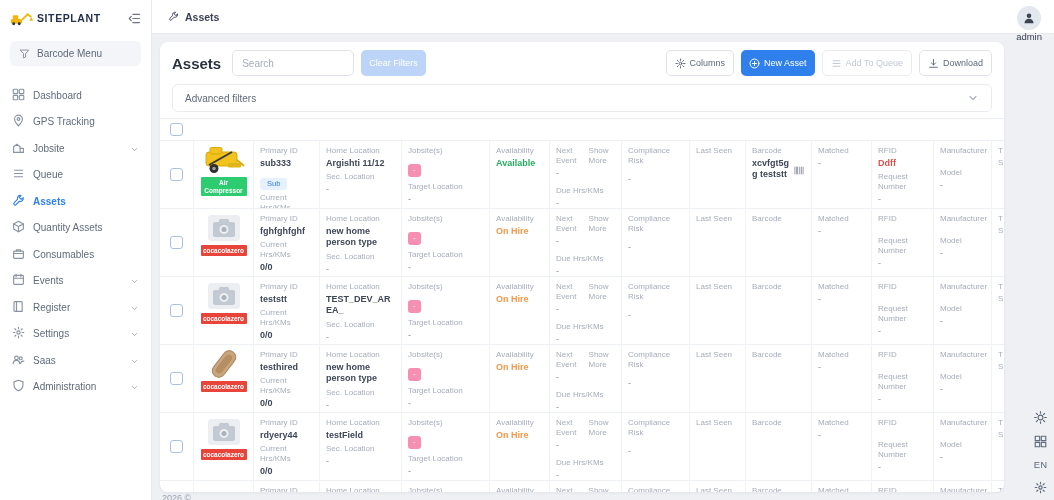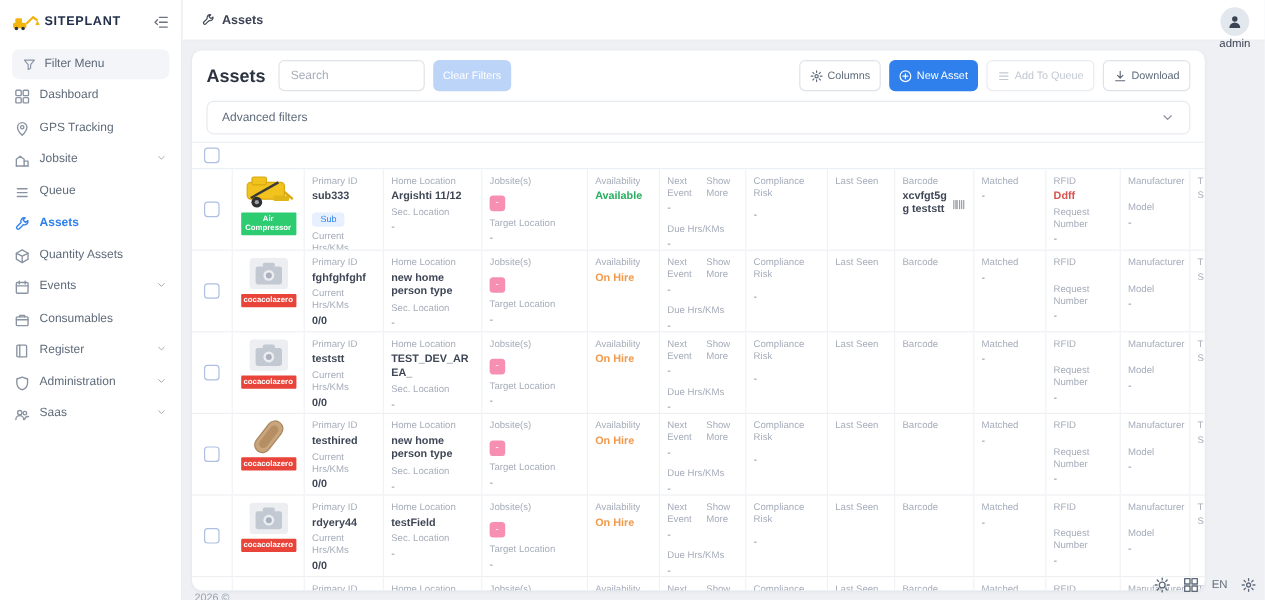--- a/index.html
+++ b/index.html
@@ -15,21 +15,21 @@
   
   .sidebar{position:absolute;left:0;top:0;bottom:0;width:152px;background:#fff;border-right:1px solid #e8eaee;z-index:3}
   .sb-head{height:36px;display:flex;align-items:center;justify-content:space-between;padding:0 10px}
   .brand{display:flex;align-items:center;gap:3px}
   .logo-ic{width:24px;height:16px;display:inline-block}
   .logo-ic svg{width:100%;height:100%}
   .brand-text{font-size:10.5px;font-weight:bold;color:#23304a;letter-spacing:.6px}
   .collapse{width:13px;height:13px;color:#6b7280}
   .filter-box{margin:5px 10px 8px;background:#f3f5f8;border-radius:6px;height:25px;display:flex;align-items:center;gap:7px;padding:0 9px;color:#5f6b7a;font-size:10px;cursor:pointer}
   .fm-ic{width:11px;height:11px;color:#8a93a2}
-  .nav-item{height:26.5px;display:flex;align-items:flex-start;gap:8px;padding:0 12px;font-size:10px;color:#5f6b7a;cursor:pointer;white-space:nowrap}
+  .nav-item{height:26.5px;display:flex;align-items:flex-end;gap:8px;padding:0 12px;font-size:10px;color:#5f6b7a;cursor:pointer;white-space:nowrap}
   .nav-ic{width:13px;height:13px;color:#8a93a2}
   .nav-item.active{color:#2f80ed;font-weight:bold}
   .nav-item.active .nav-ic{color:#2f80ed}
   .chev{width:9px;height:9px;margin-left:auto;color:#9aa3b2}
 
   
   .topbar{position:absolute;left:152px;right:0;top:0;height:34px;background:#fff;border-bottom:1px solid #e8eaee;display:flex;align-items:center;padding:0 16px;z-index:2}
   .crumb{display:flex;align-items:center;gap:6px;font-size:10.5px;font-weight:bold;color:#3b4252}
   .crumb .icon{width:11px;height:11px}
   .avatar-wrap{position:absolute;right:12px;top:6px;display:flex;flex-direction:column;align-items:center;z-index:5;cursor:pointer}
@@ -76,21 +76,21 @@
   .thumb svg{width:46px;height:34px;display:block}
   .tag{width:46px;text-align:center;color:#fff;font-size:6.5px;line-height:1.25;padding:1.5px 1px;border-radius:1px;font-weight:bold}
   .badge-sub{display:inline-block;background:#e6f0ff;color:#2f80ed;font-size:7.5px;padding:1.5px 7px;border-radius:3px;margin:1px 0 3px}
   .badge-pink{display:inline-block;background:#f78fb3;color:#fff;font-size:8px;line-height:1;padding:2.5px 5px;border-radius:3px;margin:1px 0 5px;min-width:7px;text-align:center}
   .bc-wrap{display:flex;gap:3px;align-items:center}
   .bc-ic{width:12px;height:11px;color:#6b7280;cursor:pointer}
 
   .footer{font-size:9px;color:#98a1ae;margin:1px 0 0 2px}
 
   
-  .quickbar{position:absolute;right:7px;bottom:6px;display:flex;flex-direction:row;align-items:center;gap:11px;color:#5f6b7a;z-index:4}
+  .quickbar{position:absolute;right:7px;bottom:6px;display:flex;flex-direction:column;align-items:center;gap:11px;color:#5f6b7a;z-index:4}
   .quickbar .icon{width:13px;height:13px;cursor:pointer}
   .quickbar .lang{font-size:9.5px;cursor:pointer;color:#5f6b7a}
 </style>
 </head>
 <body>
 
 <div class="page">
 
   <aside class="sidebar">
     <div class="sb-head">
@@ -112,21 +112,21 @@
             <path d="M14 3H6M14 8H6M14 13H6M4 5.5 1.5 8 4 10.5"></path>
           </svg>
         </span>
     </div>
     <div class="filter-box">
       <span class="icon fm-ic">
           <svg viewBox="0 0 16 16">
             <path d="M2 3h12L9.5 8.5V13l-3 1.5V8.5Z"></path>
           </svg>
         </span>
-      <span>Filter Menu</span>
+      <span>Barcode Menu</span>
     </div>
     <nav>
         <div class="nav-item">
           <span class="icon nav-ic">
             <svg viewBox="0 0 16 16">
               <rect x="1.5" y="1.5" width="5.5" height="5.5" rx="1"></rect>
               <rect x="9" y="1.5" width="5.5" height="5.5" rx="1"></rect>
               <rect x="1.5" y="9" width="5.5" height="5.5" rx="1"></rect>
               <rect x="9" y="9" width="5.5" height="5.5" rx="1"></rect>
             </svg>
@@ -178,77 +178,91 @@
             <svg viewBox="0 0 16 16">
               <path d="M8 1.5 14 5v6L8 14.5 2 11V5Z"></path>
               <path d="M2 5l6 3 6-3M8 8v6.5"></path>
             </svg>
           </span>
           <span class="nav-label">Quantity Assets</span>
         </div>
         <div class="nav-item">
           <span class="icon nav-ic">
             <svg viewBox="0 0 16 16">
+              <rect x="2" y="5" width="12" height="9" rx="1"></rect>
+              <path d="M5.5 5V3.5h5V5M2 8h12"></path>
+            </svg>
+          </span>
+          <span class="nav-label">Consumables</span>
+        </div>
+        <div class="nav-item">
+          <span class="icon nav-ic">
+            <svg viewBox="0 0 16 16">
               <rect x="2" y="3" width="12" height="11" rx="1"></rect>
               <path d="M2 6.5h12M5 1.5v3M11 1.5v3"></path>
             </svg>
           </span>
           <span class="nav-label">Events</span>
           <span class="icon chev">
             <svg viewBox="0 0 16 16">
               <path d="M4 6l4 4 4-4"></path>
             </svg>
           </span>
         </div>
         <div class="nav-item">
           <span class="icon nav-ic">
             <svg viewBox="0 0 16 16">
-              <rect x="2" y="5" width="12" height="9" rx="1"></rect>
-              <path d="M5.5 5V3.5h5V5M2 8h12"></path>
-            </svg>
-          </span>
-          <span class="nav-label">Consumables</span>
-        </div>
-        <div class="nav-item">
-          <span class="icon nav-ic">
-            <svg viewBox="0 0 16 16">
               <path d="M3.5 2h8a1 1 0 0 1 1 1v11h-9a1 1 0 0 1-1-1V3a1 1 0 0 1 1-1Z"></path>
               <path d="M5.5 2v12"></path>
             </svg>
           </span>
           <span class="nav-label">Register</span>
           <span class="icon chev">
             <svg viewBox="0 0 16 16">
               <path d="M4 6l4 4 4-4"></path>
             </svg>
           </span>
         </div>
         <div class="nav-item">
           <span class="icon nav-ic">
             <svg viewBox="0 0 16 16">
-              <path d="M8 1.5l5.5 2v4c0 3.2-2.2 5.8-5.5 7-3.3-1.2-5.5-3.8-5.5-7v-4Z"></path>
-            </svg>
-          </span>
-          <span class="nav-label">Administration</span>
+              <circle cx="8" cy="8" r="2"></circle>
+              <path d="M8 1.5v2M8 12.5v2M1.5 8h2M12.5 8h2M3.4 3.4l1.4 1.4M11.2 11.2l1.4 1.4M12.6 3.4l-1.4 1.4M4.8 11.2l-1.4 1.4"></path>
+            </svg>
+          </span>
+          <span class="nav-label">Settings</span>
           <span class="icon chev">
             <svg viewBox="0 0 16 16">
               <path d="M4 6l4 4 4-4"></path>
             </svg>
           </span>
         </div>
         <div class="nav-item">
           <span class="icon nav-ic">
             <svg viewBox="0 0 16 16">
               <circle cx="5.5" cy="6" r="2.2"></circle>
               <circle cx="10.8" cy="6.5" r="1.8"></circle>
               <path d="M1.5 13a4 4 0 0 1 8 0"></path>
               <path d="M10.5 13a3.6 3.6 0 0 1 4-3"></path>
             </svg>
           </span>
           <span class="nav-label">Saas</span>
+          <span class="icon chev">
+            <svg viewBox="0 0 16 16">
+              <path d="M4 6l4 4 4-4"></path>
+            </svg>
+          </span>
+        </div>
+        <div class="nav-item">
+          <span class="icon nav-ic">
+            <svg viewBox="0 0 16 16">
+              <path d="M8 1.5l5.5 2v4c0 3.2-2.2 5.8-5.5 7-3.3-1.2-5.5-3.8-5.5-7v-4Z"></path>
+            </svg>
+          </span>
+          <span class="nav-label">Administration</span>
           <span class="icon chev">
             <svg viewBox="0 0 16 16">
               <path d="M4 6l4 4 4-4"></path>
             </svg>
           </span>
         </div>
       </nav>
   </aside>
 
   <header class="topbar">

